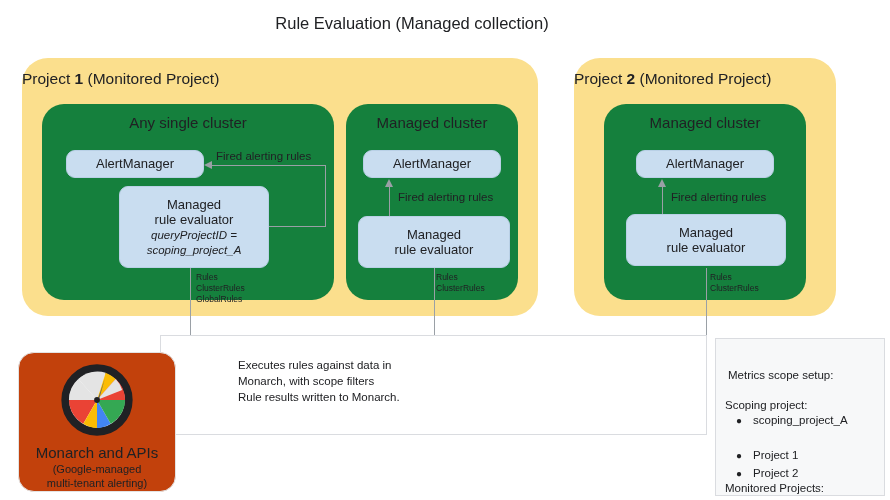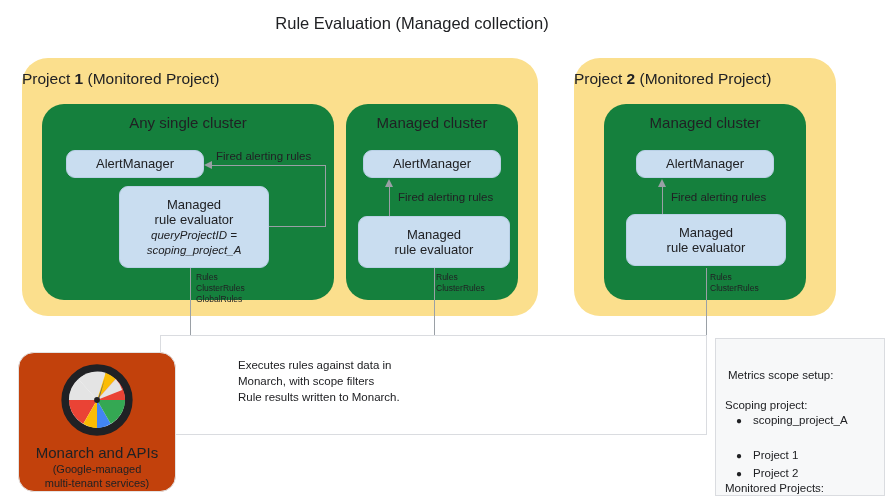--- a/index.html
+++ b/index.html
@@ -187,21 +187,21 @@
         <path d="M50 50 L50 89 A39 39 0 0 0 69 83 Z" fill="#4285F4"></path>
         <path d="M50 50 L69 83 A39 39 0 0 0 89 50 Z" fill="#34A853"></path>
 
         <path d="M50 52 L61 20 L52 52 Z" fill="#5f6368"></path>
         <circle cx="50" cy="50" r="4" fill="#202124"></circle>
       </svg>
     </div>
     <div class="monarch-name">Monarch and APIs</div>
     <div class="monarch-sub">
       <div>(Google-managed</div>
-      <div>multi-tenant services)</div>
+      <div>multi-tenant alerting)</div>
     </div>
   </div>
 
   <div class="abs legend-box" style="left:715px;top:338px;width:170px;height:158px;">
     <div class="legend-line" style="position:absolute;left:12px;top:28px;">Metrics scope setup:</div>
     <div class="legend-line" style="position:absolute;left:9px;top:58px;text-align:center;">Scoping project:</div>
     <div class="legend-bullet" style="position:absolute;left:9px;top:75px;">
       <span class="dot">●</span>
       <span class="txt">scoping_project_A</span>
     </div>

